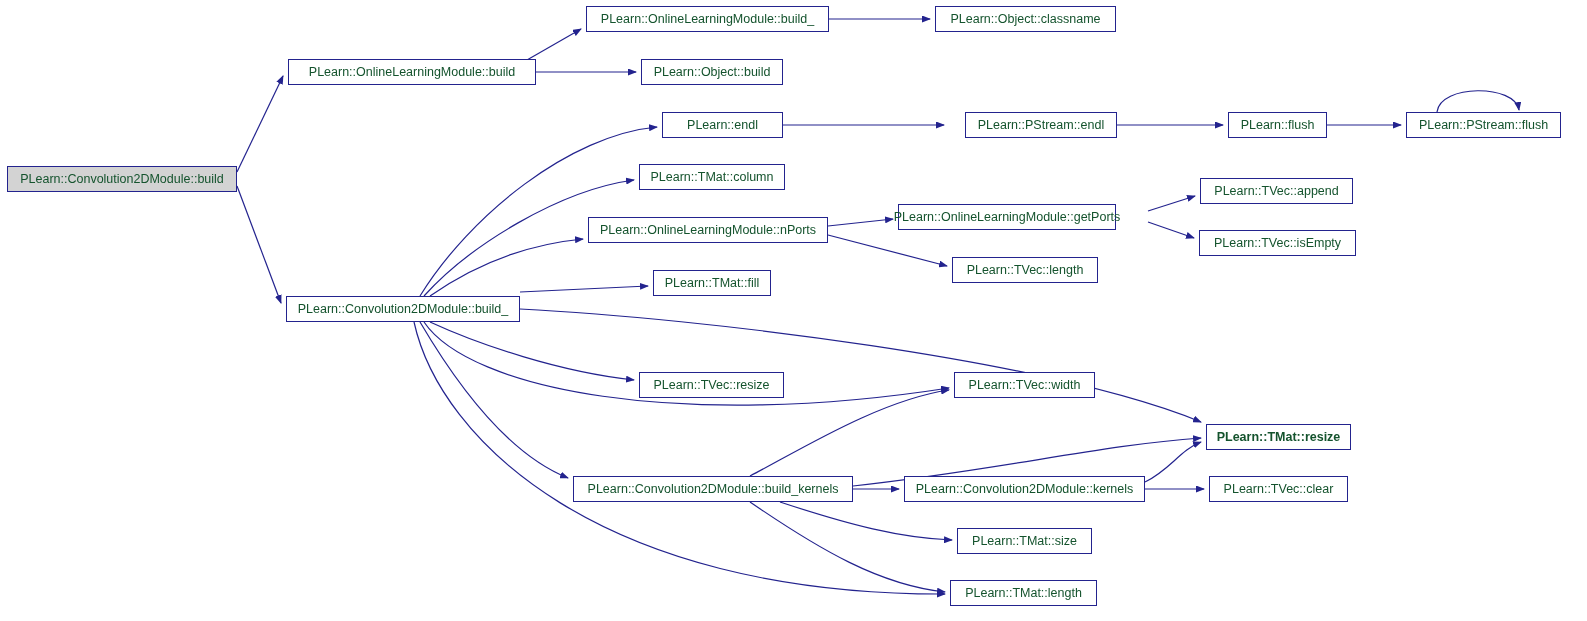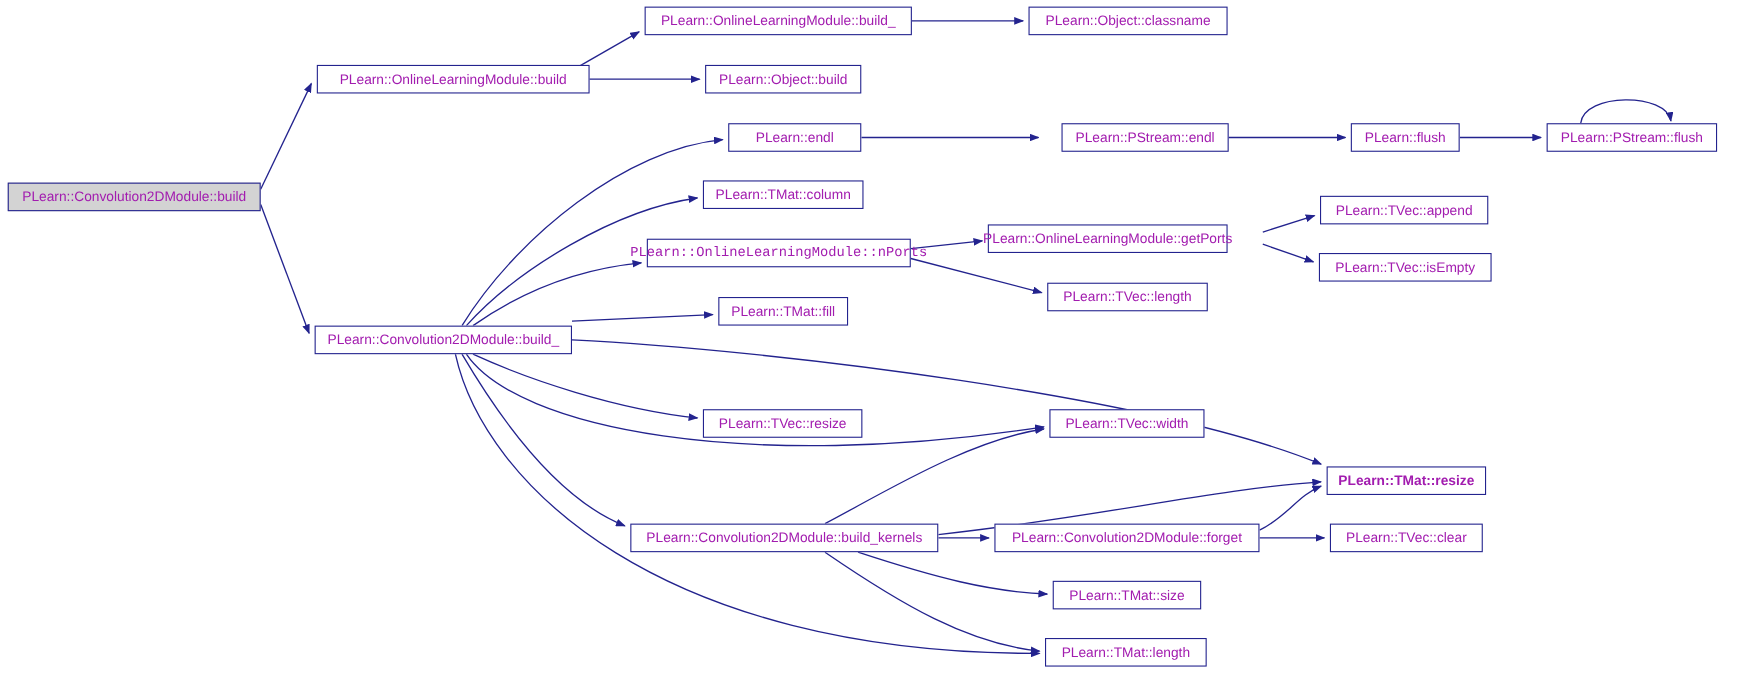--- a/index.html
+++ b/index.html
@@ -21,21 +21,21 @@
     top: 0;
     width: 1587px;
     height: 621px;
     pointer-events: none;
   }
   .node {
     position: absolute;
     box-sizing: border-box;
     border: 1px solid #23238e;
     background: #ffffff;
-    color: #a21caf;
+    color: #14532d;
     font-size: 12.5px;
     line-height: 1;
     display: flex;
     align-items: center;
     justify-content: center;
     white-space: nowrap;
     padding: 0 19px;
     height: 26px;
   }
   .node.root {
@@ -141,21 +141,21 @@
   </div>
   <div class="node" style="left:1228px; top:112px; width:99px;">
     <span class="node-label">PLearn::flush</span>
   </div>
   <div class="node" style="left:1406px; top:112px; width:155px;">
     <span class="node-label">PLearn::PStream::flush</span>
   </div>
   <div class="node" style="left:639px; top:164px; width:146px;">
     <span class="node-label">PLearn::TMat::column</span>
   </div>
-  <div class="node" style="left:588px; top:217px; width:240px;font-family:Liberation Mono, monospace;">
+  <div class="node" style="left:588px; top:217px; width:240px;">
     <span class="node-label">PLearn::OnlineLearningModule::nPorts</span>
   </div>
   <div class="node" style="left:898px; top:204px; width:218px;">
     <span class="node-label">PLearn::OnlineLearningModule::getPorts</span>
   </div>
   <div class="node" style="left:1200px; top:178px; width:153px;">
     <span class="node-label">PLearn::TVec::append</span>
   </div>
   <div class="node" style="left:1199px; top:230px; width:157px;">
     <span class="node-label">PLearn::TVec::isEmpty</span>
@@ -175,21 +175,21 @@
   <div class="node" style="left:954px; top:372px; width:141px;">
     <span class="node-label">PLearn::TVec::width</span>
   </div>
   <div class="node" style="left:1206px; top:424px; width:145px;font-weight:bold;">
     <span class="node-label">PLearn::TMat::resize</span>
   </div>
   <div class="node" style="left:573px; top:476px; width:280px;">
     <span class="node-label">PLearn::Convolution2DModule::build_kernels</span>
   </div>
   <div class="node" style="left:904px; top:476px; width:241px;">
-    <span class="node-label">PLearn::Convolution2DModule::forget</span>
+    <span class="node-label">PLearn::Convolution2DModule::kernels</span>
   </div>
   <div class="node" style="left:1209px; top:476px; width:139px;">
     <span class="node-label">PLearn::TVec::clear</span>
   </div>
   <div class="node" style="left:957px; top:528px; width:135px;">
     <span class="node-label">PLearn::TMat::size</span>
   </div>
   <div class="node" style="left:950px; top:580px; width:147px;">
     <span class="node-label">PLearn::TMat::length</span>
   </div>

